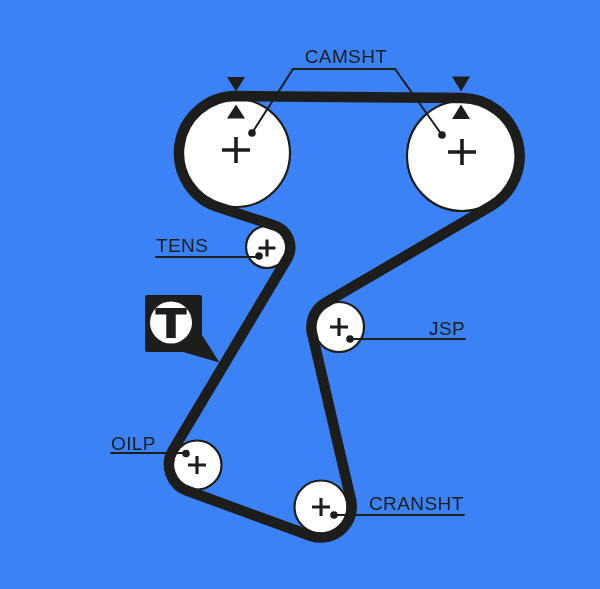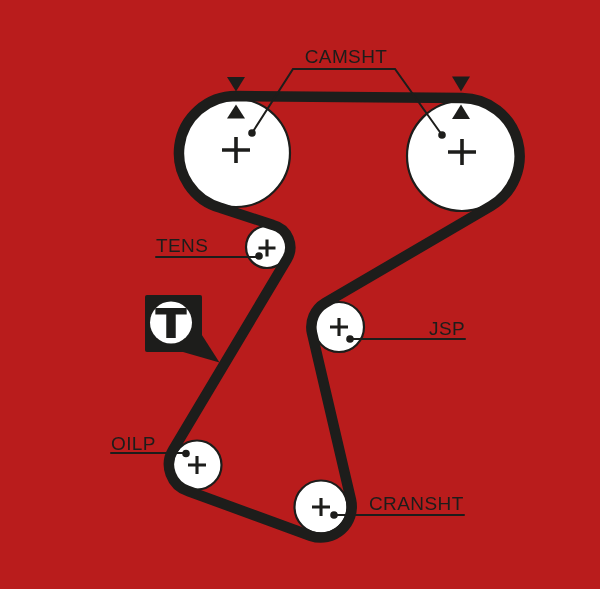--- a/index.html
+++ b/index.html
@@ -1,19 +1,19 @@
 <!DOCTYPE html>
 <html><head>
 <meta charset="utf-8">
 <style>
   html,body{margin:0;padding:0;background:#ffffff;}
   .stage{
     position:relative;
     width:600px;height:589px;
-    background:#b91c1c;
+    background:#3b82f6;
     overflow:hidden;
     font-family:"Liberation Sans",sans-serif;
   }
   svg{display:block;}
   .pulley{fill:#ffffff;stroke:#1d1d1b;stroke-width:2.2;}
   .belt{fill:none;stroke:#1d1d1b;stroke-width:10.5;stroke-linejoin:round;stroke-linecap:round;}
   .cross{fill:none;stroke:#1d1d1b;stroke-width:3.6;stroke-linecap:butt;}
   .cross-small{stroke-width:3.1;}
   .leader{fill:none;stroke:#1d1d1b;stroke-width:2;stroke-linecap:round;stroke-linejoin:miter;}
   .dot{fill:#1d1d1b;stroke:none;}

